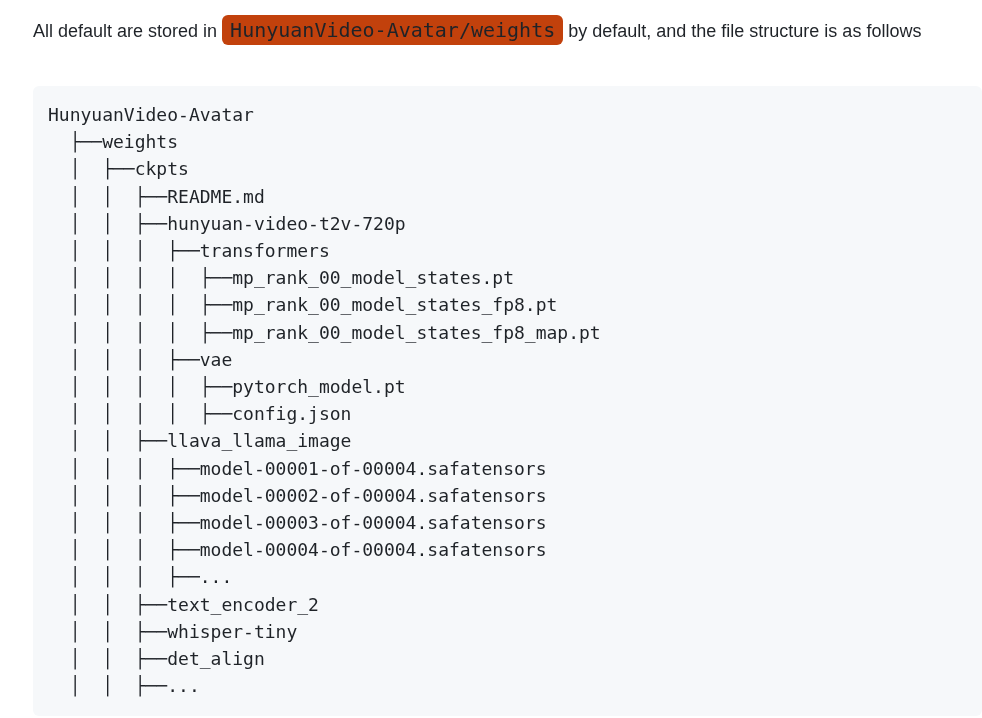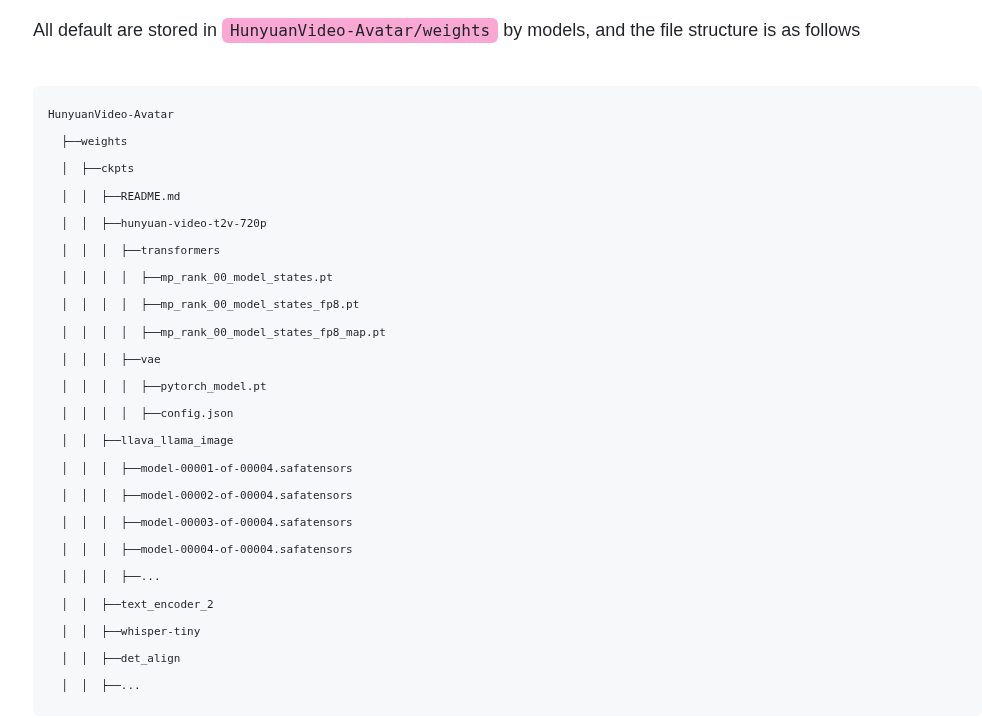--- a/index.html
+++ b/index.html
@@ -17,53 +17,53 @@
     position: relative;
   }
   .intro {
     margin: 16px 20px 0 33px;
     font-size: 18px;
     line-height: 29px;
     color: #1f2328;
   }
   .inline-code {
     font-family: "DejaVu Sans Mono", monospace;
-    font-size: 16px;
-    background: #f9a8d4;
+    font-size: 20px;
+    background: #c2410c;
     border-radius: 6px;
     padding: 3px 8px;
     white-space: nowrap;
   }
   .code-block {
     position: absolute;
     left: 33px;
     right: 0;
     top: 70px;
     height: 630px;
     background: #f6f8fa;
     border-radius: 6px;
     overflow: hidden;
   }
   .code-block pre {
     margin: 0;
     padding: 15px 15px 16px 15px;
     font-family: "DejaVu Sans Mono", monospace;
-    font-size: 11px;
+    font-size: 18px;
     line-height: 27.2px;
     color: #1f2328;
     white-space: pre;
   }
 </style>
 </head>
 <body>
 
 <div class="page">
 
   <p class="intro">
-    <span>All default are stored in </span><code class="inline-code">HunyuanVideo-Avatar/weights</code><span> by models, and the file structure is as follows</span>
+    <span>All default are stored in </span><code class="inline-code">HunyuanVideo-Avatar/weights</code><span> by default, and the file structure is as follows</span>
   </p>
 
   <div class="code-block">
     <pre>HunyuanVideo-Avatar
   ├──weights
   │  ├──ckpts
   │  │  ├──README.md
   │  │  ├──hunyuan-video-t2v-720p
   │  │  │  ├──transformers
   │  │  │  │  ├──mp_rank_00_model_states.pt

